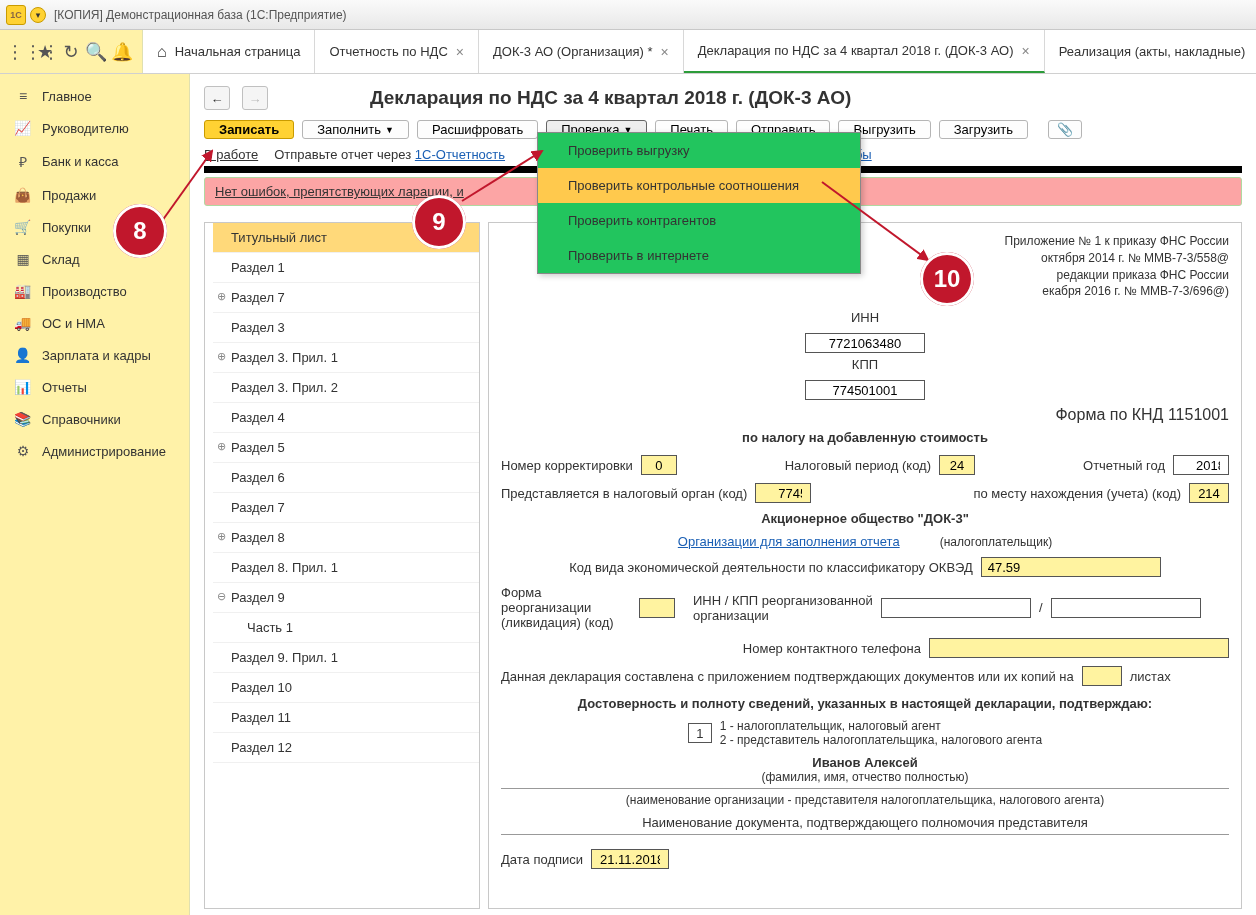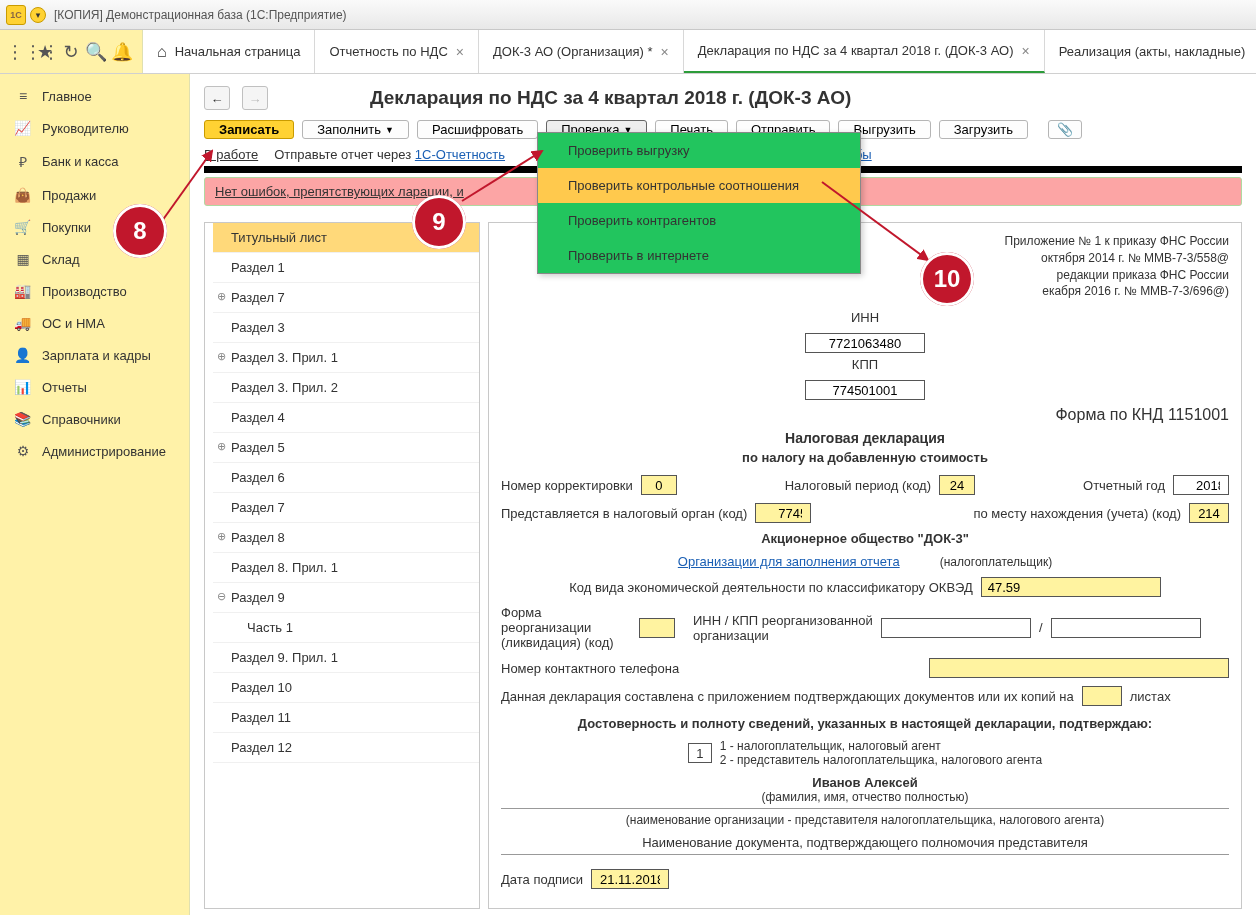--- a/index.html
+++ b/index.html
@@ -244,21 +244,20 @@
         </div>
         <div class="inn-row">
           <span>ИНН</span>
           <input value="7721063480" style="">
         </div>
         <div class="inn-row">
           <span>КПП</span>
           <input value="774501001" style="">
         </div>
         <div class="form-code">Форма по КНД 1151001</div>
-        <div class="doc-title">Налоговая декларация</div>
         <div class="doc-sub">по налогу на добавленную стоимость</div>
 
         <div class="flex-row">
           <span>Номер корректировки</span>
           <input class="ylw w30" value="0" style="">
           <span class="gap"></span>
           <span>Налоговый период (код)</span>
           <input class="ylw w30" value="24" style="">
           <span class="gap"></span>
           <span>Отчетный год</span>
@@ -292,21 +291,21 @@
           <input class="ylw w30" style="">
           <div style="width:180px;margin-left:10px;">
             <div>ИНН / КПП реорганизованной</div>
             <div>организации</div>
           </div>
           <input class="wht" style="">
           <span>/</span>
           <input class="wht" style="">
         </div>
 
-        <div class="flex-row" style="justify-content:space-between;">
+        <div class="flex-row" style="justify-content:flex-end;">
           <span>Номер контактного телефона</span>
           <input class="ylw" style="width: 300px;">
         </div>
 
         <div class="flex-row">
           <span>Данная декларация составлена с приложением подтверждающих документов или их копий на</span>
           <input class="ylw w40" style="">
           <span>листах</span>
         </div>
 

